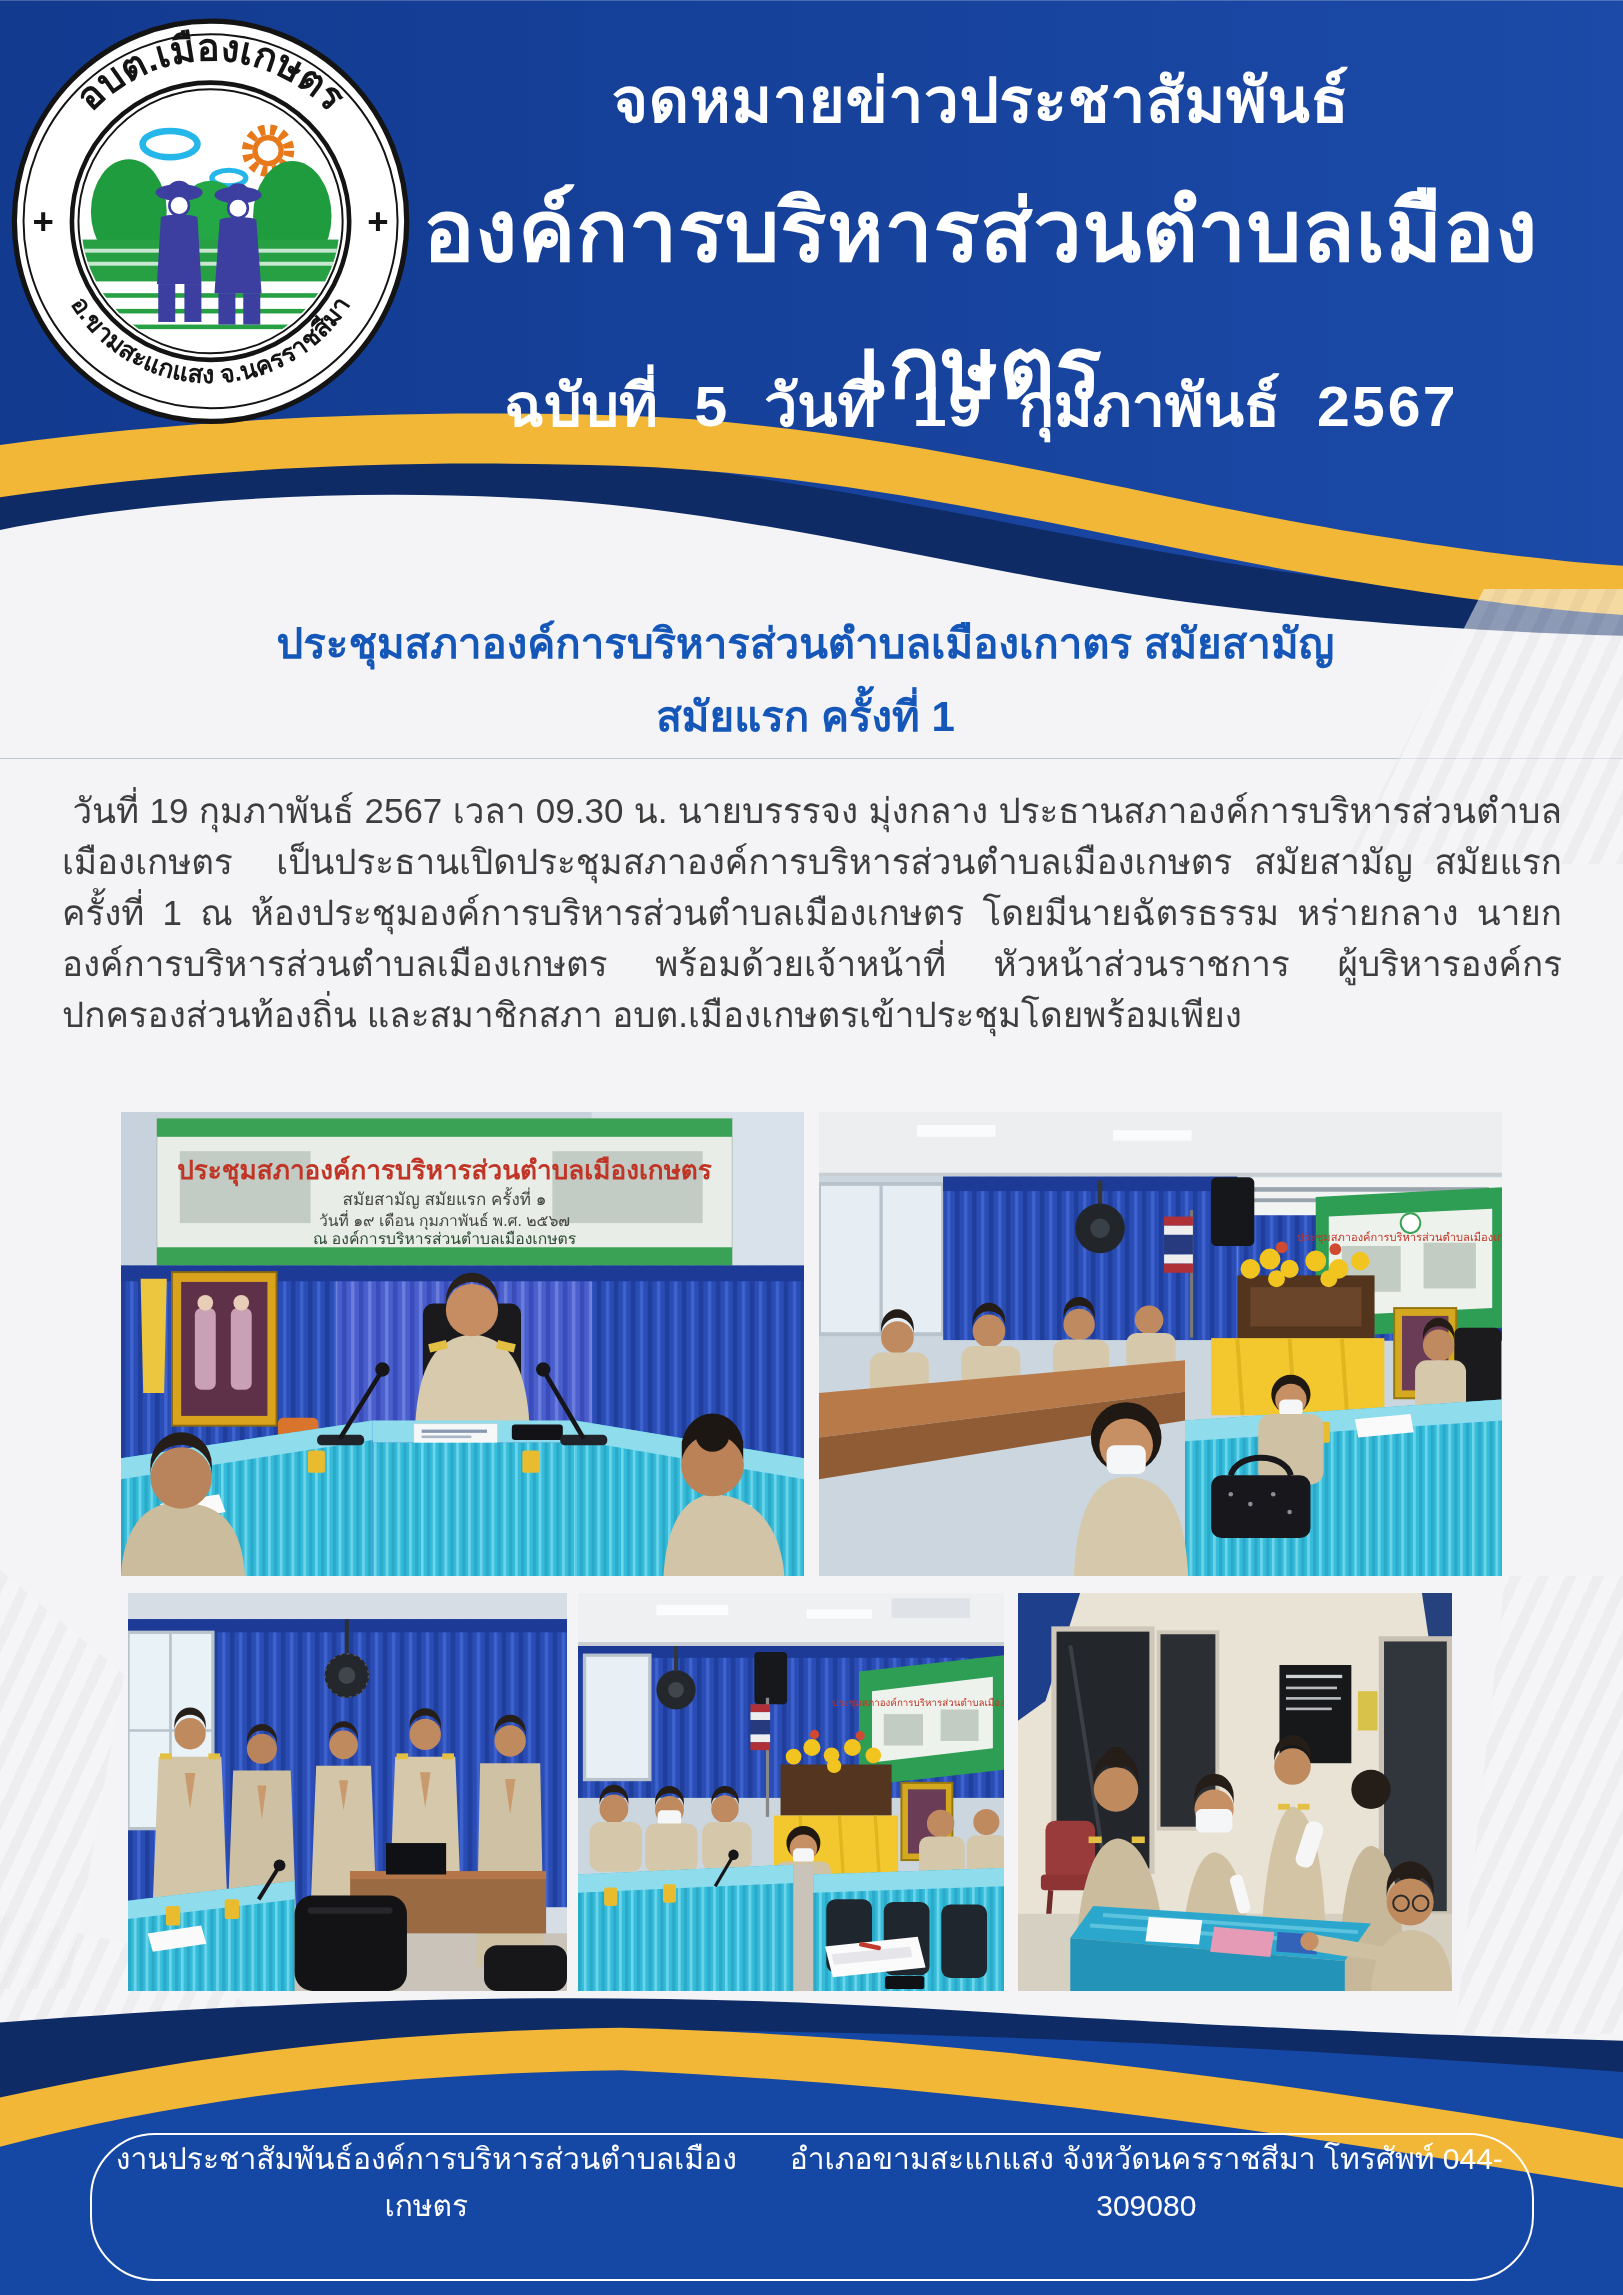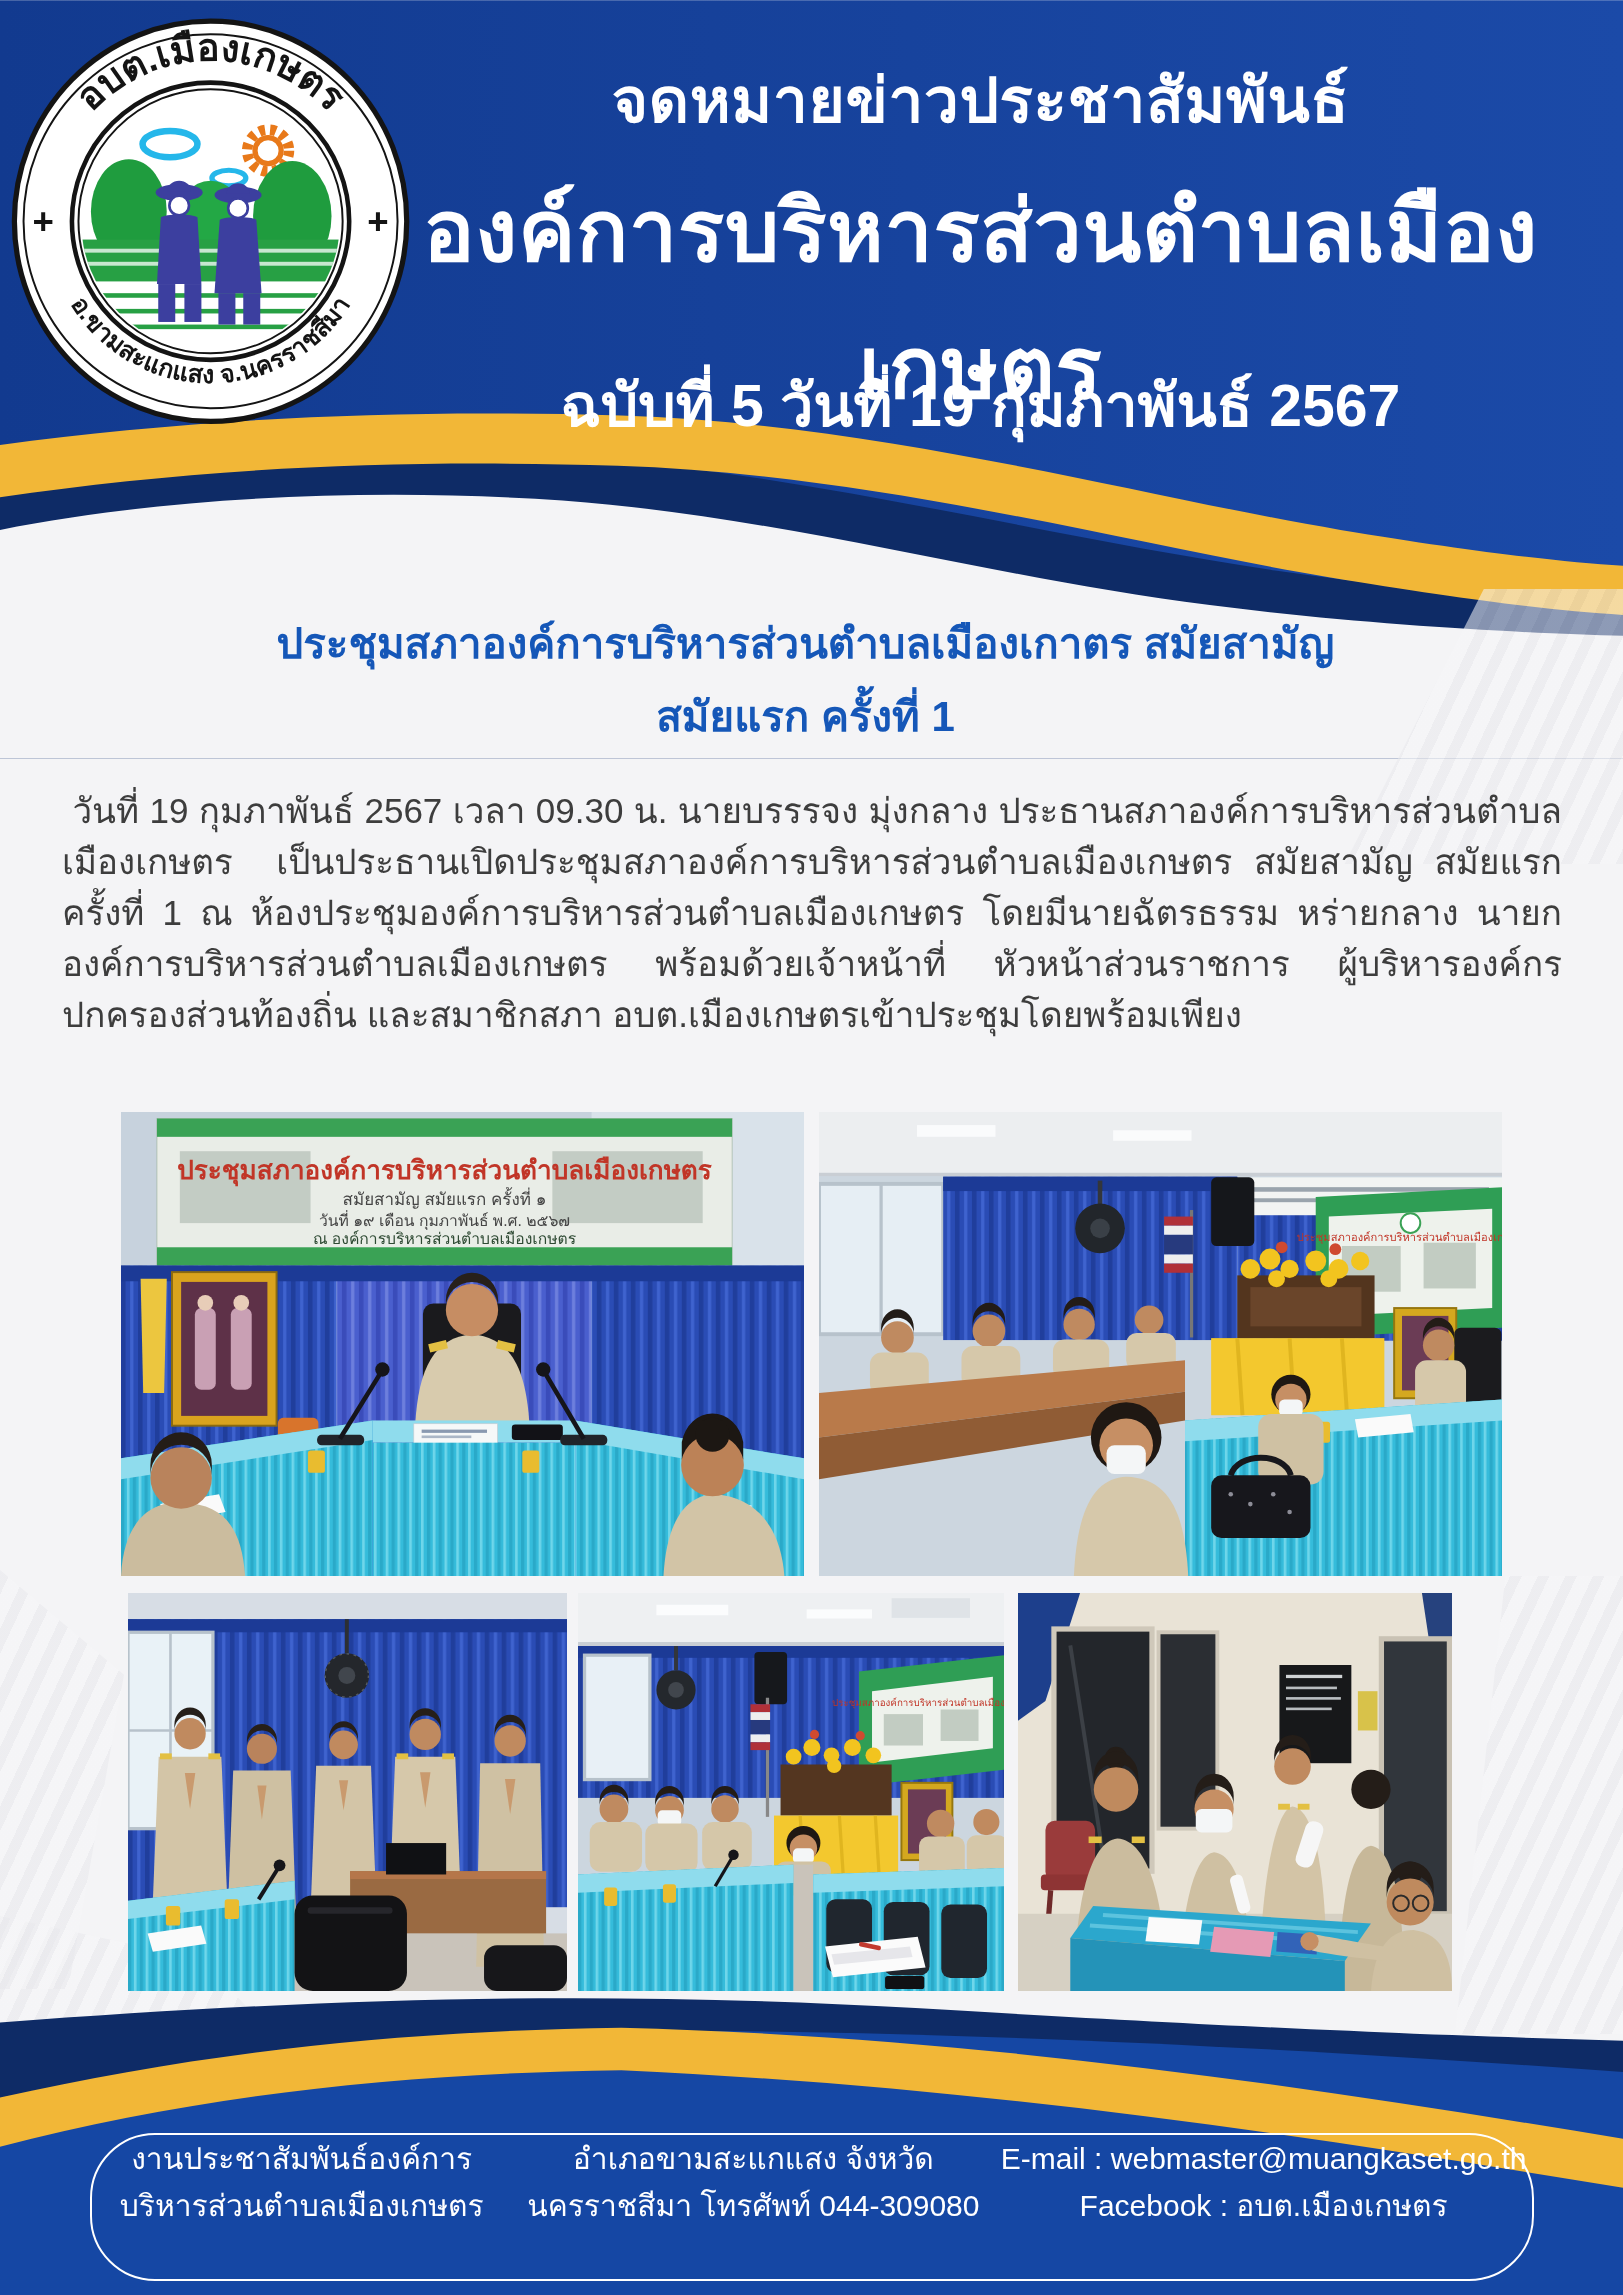--- a/index.html
+++ b/index.html
@@ -1,21 +1,21 @@
 <!DOCTYPE html>
 <html style="font-size:10.5px"><head>
 <meta charset="utf-8">
 <style>
   html,body{margin:0;padding:0;background:#7d8a99;}
   .page{position:relative;width:1623px;height:2295px;background:#f4f4f6;overflow:hidden;
         font-family:"Liberation Sans",sans-serif;}
   .abs{position:absolute;}
   svg{display:block;}
   
-  .hdr-text{position:absolute;left:366px;width:1229px;text-align:center;color:#ffffff;}
+  .hdr-text{position:absolute;left:366px;width:1229px;text-align:center;color:#ffffff;font-family:Liberation Mono, monospace;}
   .hdr-sub{top:51px;font-size:62px;font-weight:600;letter-spacing:0.7px;}
   .hdr-org{top:162px;font-size:86px;font-weight:800;letter-spacing:0.7px;}
   .hdr-issue{top:358px;font-size:59px;font-weight:600;}
   .article-title{position:absolute;left:0;right:12px;top:607px;text-align:center;
         color:#1557b8;font-size:42px;font-weight:800;line-height:73px;}
   .article-body{position:absolute;left:62px;top:753px;width:1500px;
         color:#3d3d3d;font-size:35px;line-height:51px;text-align:justify;white-space:pre-wrap;margin-top:32px;}
   
   .streak{position:absolute;background:repeating-linear-gradient(115deg,#e8e8ec 0 10.5px,#f6f6f8 10.5px 25px);opacity:.55;}
   .streak.tr{left:1275px;top:589px;width:348px;height:275px;clip-path:polygon(100% 0,100% 100%,20% 100%,60% 0);}
@@ -546,17 +546,16 @@
 
   <svg class="abs" style="left:0;top:1962px;" width="1623" height="334" viewBox="0 0 2482 510">
     <path d="M0,92 C500,55 900,42 1400,70 C1900,100 2200,112 2482,120 L2482,510 L0,510 Z" fill="#0e2b66"></path>
     <path d="M0,280 C400,185 700,120 1100,105 C1600,110 2100,140 2482,168 L2482,510 L0,510 Z" fill="#1547a4"></path>
     <path d="M0,207 C300,140 600,105 950,100 C1500,115 2000,190 2482,270 L2482,345 C2000,265 1500,190 950,165 C600,170 300,205 0,282 Z" fill="#f2b737"></path>
   </svg>
 
   <div class="footer-box">
     <div>งานประชาสัมพันธ์องค์การบริหารส่วนตำบลเมืองเกษตร</div>
     <div>อำเภอขามสะแกแสง จังหวัดนครราชสีมา โทรศัพท์ 044-309080</div>
-    <div>E-mail : webmaster@muangkaset.go.th Facebook : อบต.เมืองเกษตร</div>
   </div>
 
 </div>
 
 
 </body></html>

